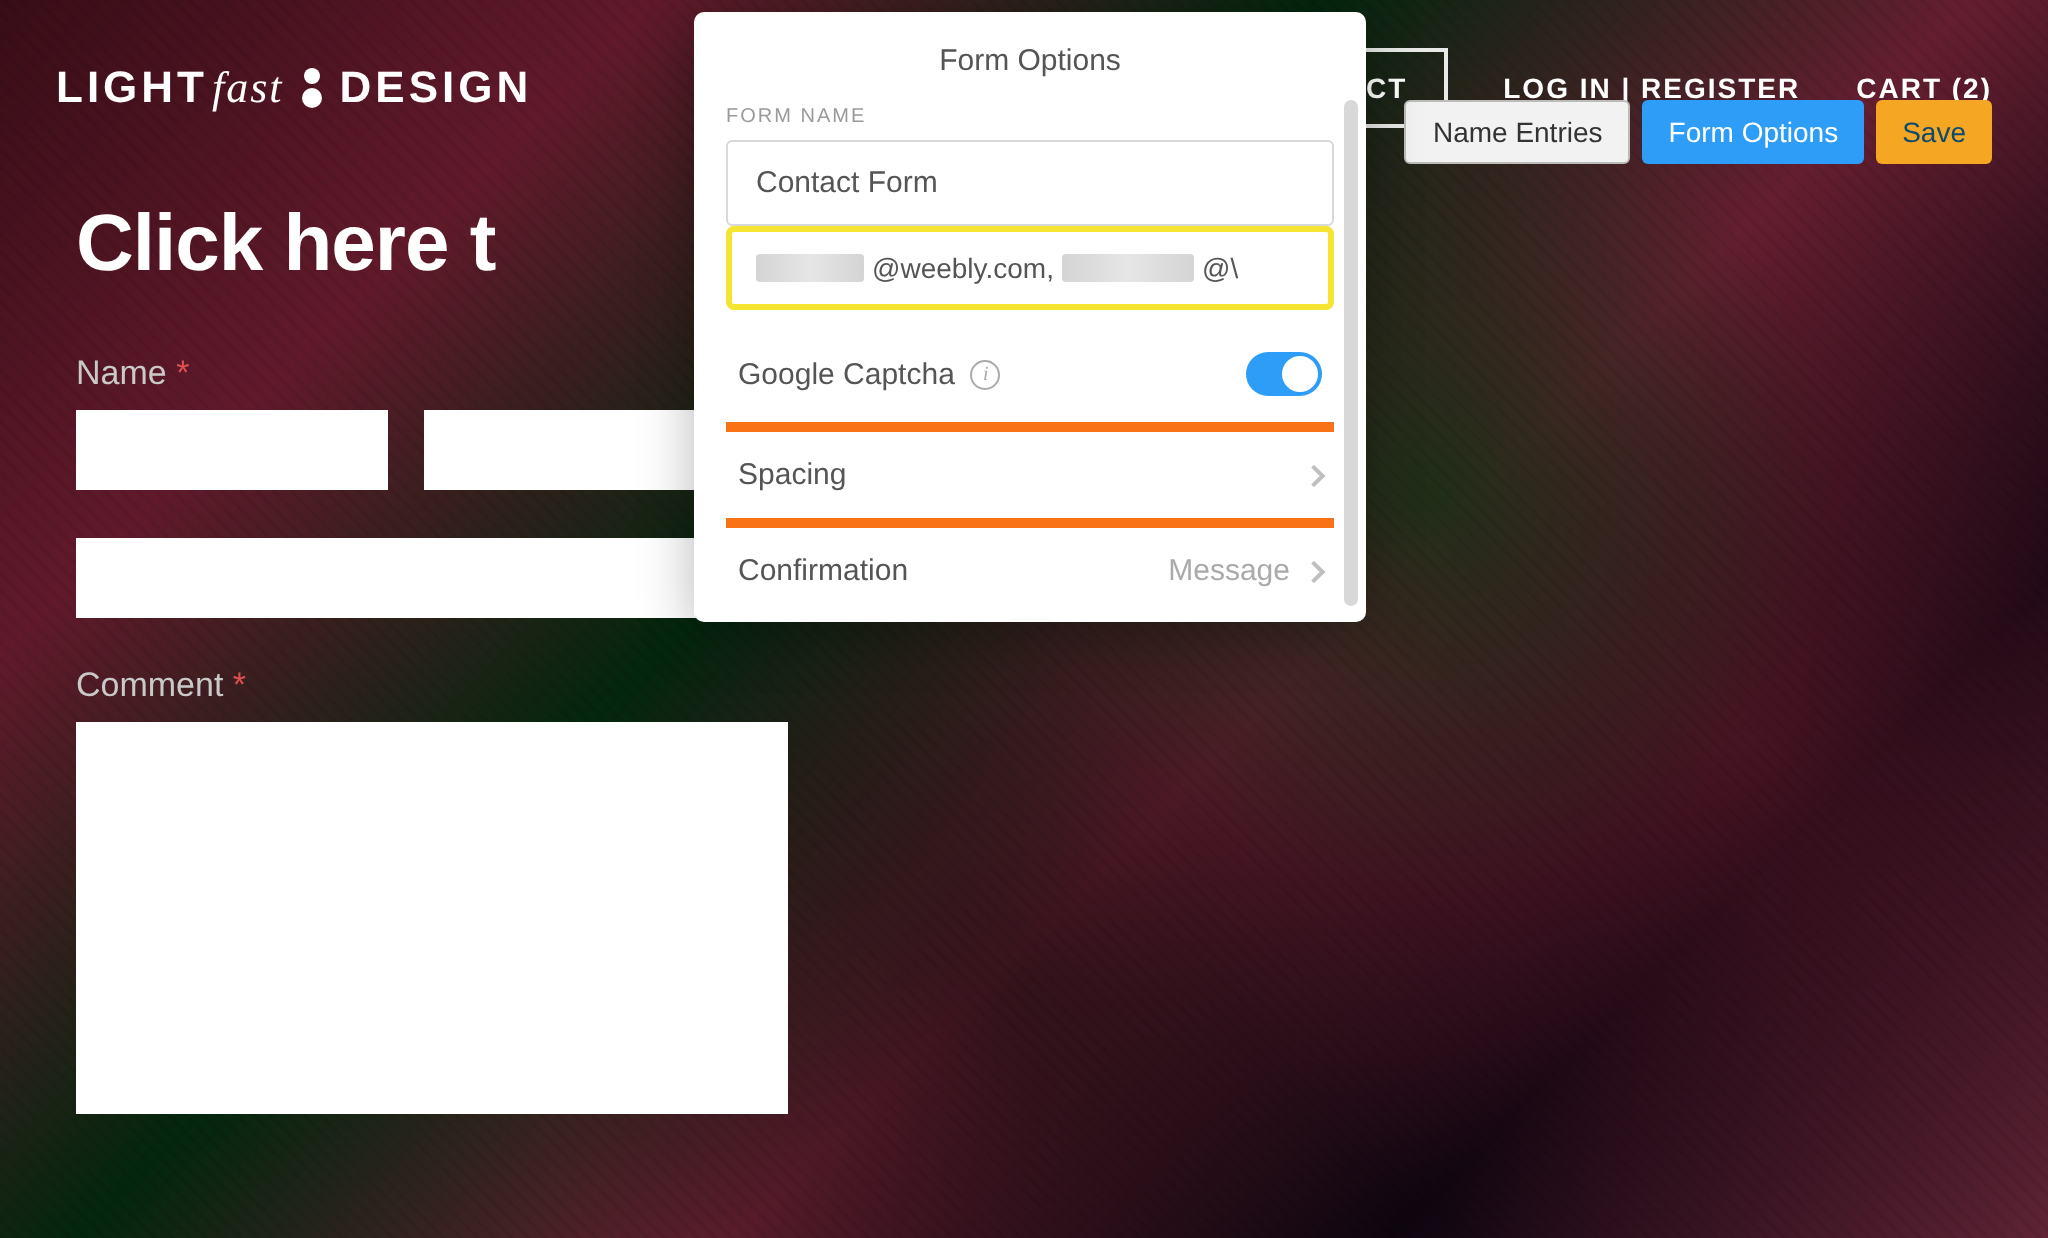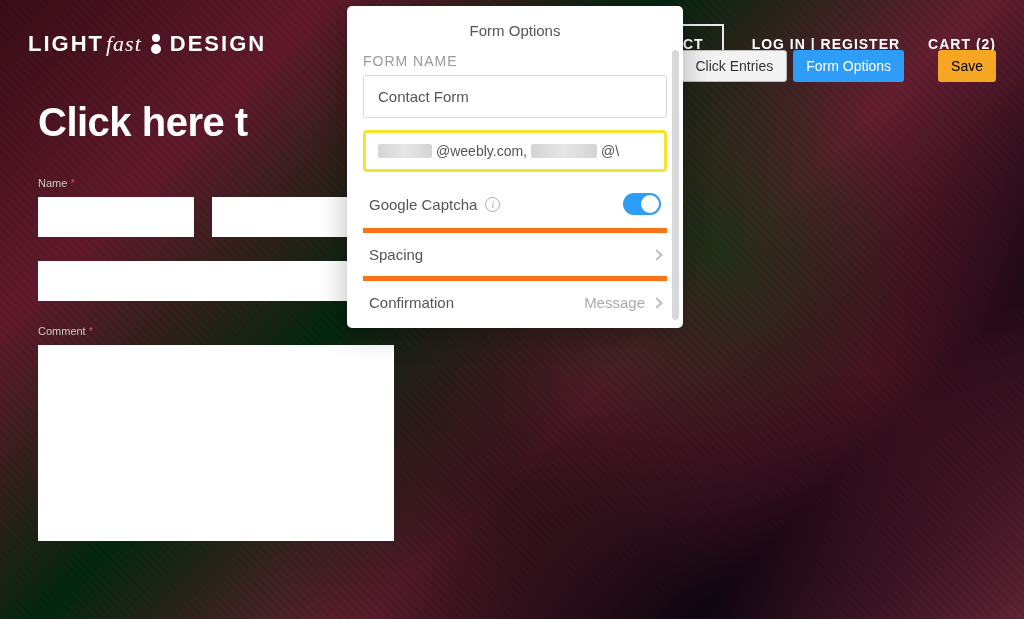--- a/index.html
+++ b/index.html
@@ -94,39 +94,39 @@
     .tb-btn {
       border: none;
       border-radius: 3px;
       padding: 7px 13px;
       font-size: 14px;
       cursor: pointer;
       font-family: inherit;
     }
     .tb-view { background: #f2f2f2; color: #333; border: 1px solid #bbb; }
     .tb-opts { background: #2e9df7; color: #fff; }
-    .tb-save { background: #f5a623; color: #000000; margin-left: 28px; }
+    .tb-save { background: #f5a623; color: #0c4a6e; }
 
     .content {
       position: relative;
       z-index: 5;
       padding: 28px 38px;
       margin-top: 20px;
     }
     .hero-title {
       color: #fff;
       font-size: 40px;
       font-weight: 700;
       margin-bottom: 32px;
       letter-spacing: -0.5px;
     }
     .form-field { margin-bottom: 24px; }
     .field-label {
       color: #c9c9c9;
-      font-size: 11px;
+      font-size: 17px;
       margin-bottom: 8px;
       font-weight: 400;
     }
     .req { color: #e05050; }
     .field-row { display: flex; gap: 18px; }
     .input-box {
       background: #fff;
       border: none;
       height: 40px;
       padding: 8px 10px;
@@ -177,40 +177,40 @@
       text-align: center;
       font-size: 15px;
       color: #555;
       padding: 16px 0 14px;
       font-weight: 500;
     }
     .pop-section {
       padding: 0 16px;
     }
     .pop-label {
-      font-size: 14px;
+      font-size: 10px;
       letter-spacing: 1px;
       color: #9a9a9a;
       font-weight: 500;
       margin-bottom: 6px;
     }
     .pop-input {
       width: 100%;
       border: 1px solid #d8d8d8;
       border-radius: 3px;
       padding: 12px 14px;
       font-size: 15px;
       color: #555;
       font-family: inherit;
     }
     .email-box {
       border: 3px solid #f5e532;
       border-radius: 4px;
       padding: 10px 12px;
-      margin: 12px 16px 2px;
+      margin: 0 16px 2px;
       display: flex;
       align-items: center;
       gap: 4px;
       font-size: 14px;
       color: #555;
     }
     .blur-pill {
       display: inline-block;
       height: 14px;
       border-radius: 2px;
@@ -285,21 +285,21 @@
       <span class="design">DESIGN</span>
   </div>
   <div class="top-right">
     <span class="btn-contact">ACT</span>
     <span class="nav-link">LOG IN | REGISTER</span>
     <span class="nav-link">CART (2)</span>
   </div>
 </div>
 
 <div class="toolbar">
-  <button class="tb-btn tb-view">Click Entries</button>
+  <button class="tb-btn tb-view">Name Entries</button>
   <button class="tb-btn tb-opts">Form Options</button>
   <button class="tb-btn tb-save">Save</button>
 </div>
 
 <div class="content">
   <h1 class="hero-title">Click here t</h1>
 
   <div class="form-field">
     <div class="field-label">
       <span>Name</span>

